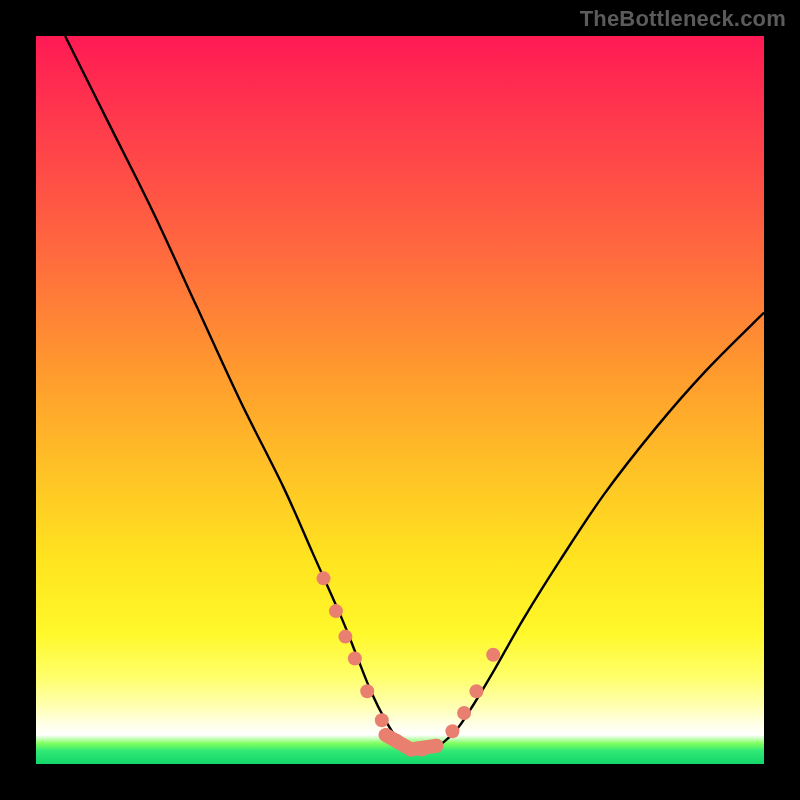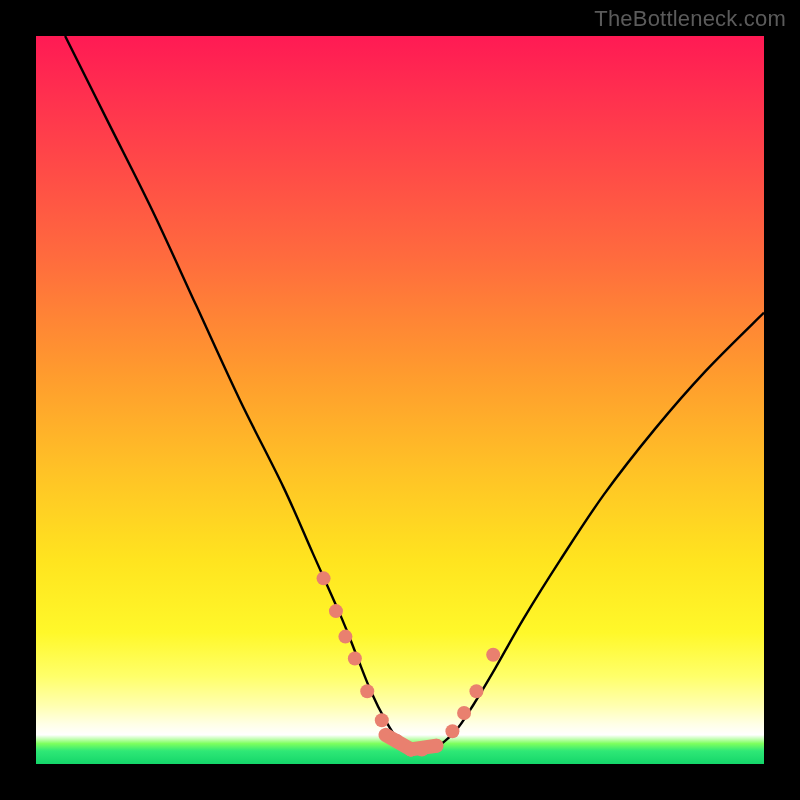--- a/index.html
+++ b/index.html
@@ -15,21 +15,21 @@
     position: absolute;
     inset: 0;
     background: #000;
   }
   .watermark {
     position: absolute;
     top: 6px;
     right: 14px;
     color: #5b5b5b;
     font-size: 22px;
-    font-weight: 400;
+    font-weight: 700;
     letter-spacing: 0.2px;
     z-index: 20;
   }
   .plot-area {
     position: absolute;
     left: 36px;
     top: 36px;
     width: 728px;
     height: 728px;
     overflow: hidden;

